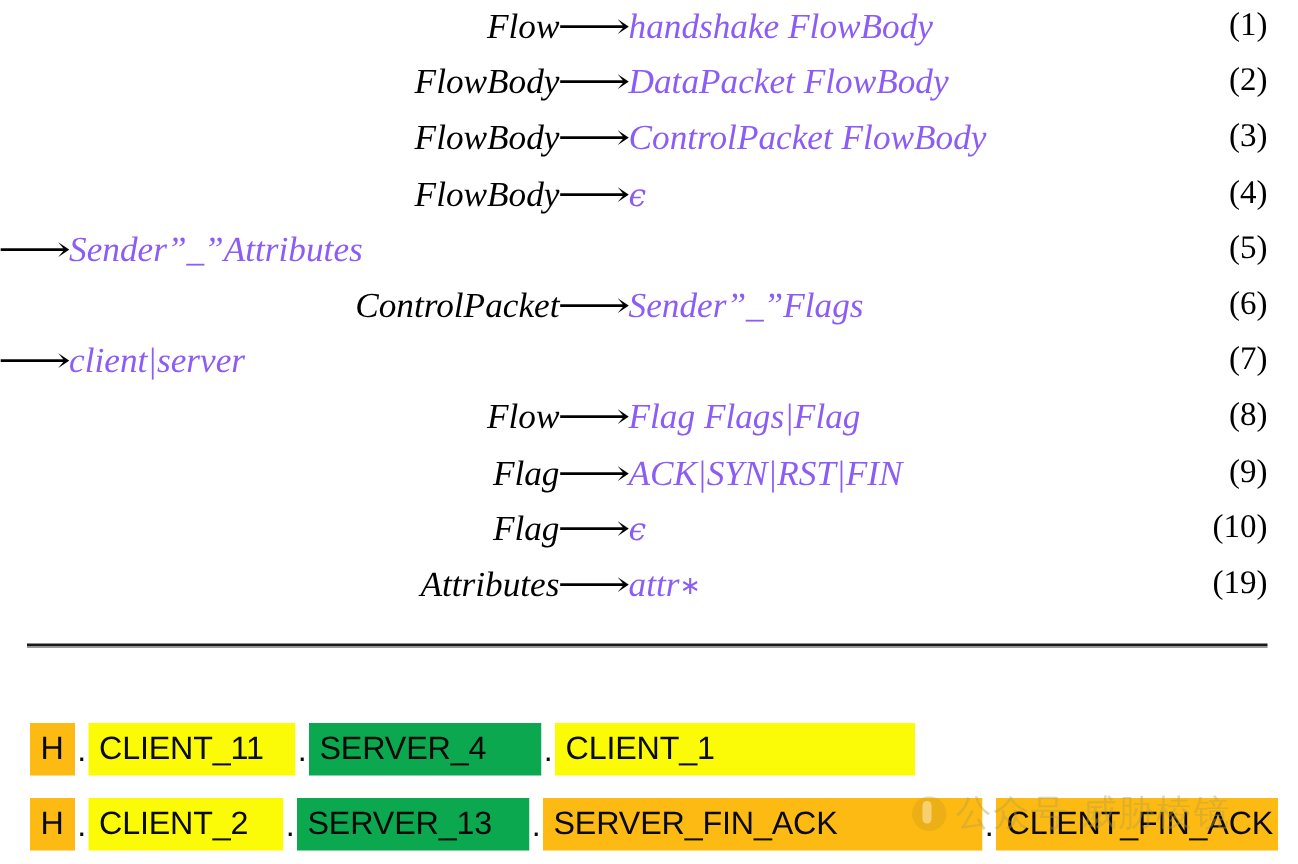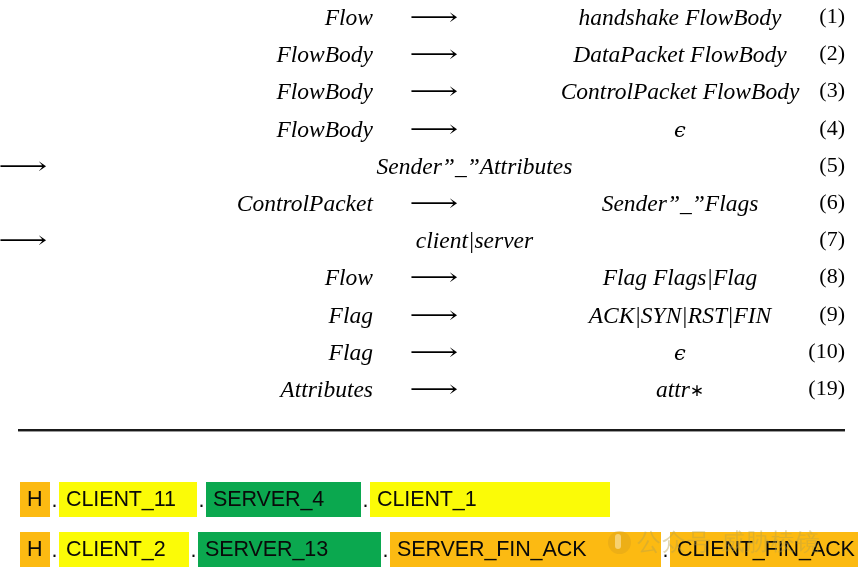--- a/index.html
+++ b/index.html
@@ -22,21 +22,20 @@
     top: 0;
     width: 865px;
     padding-top: 3px;
     box-sizing: border-box;
   }
   .rule {
     display: flex;
     align-items: baseline;
     height: 37.2px;
     width: 100%;
-    gap: 38px;
   }
   .lhs {
     width: 373px;
     text-align: right;
     font-style: italic;
     font-size: 23.5px;
     color: #000;
     white-space: nowrap;
     padding-right: 0;
   }
@@ -48,24 +47,24 @@
     position: relative;
     font-style: normal;
   }
   .arrow .gl {
     display: inline-block;
     transform: scaleX(1.45);
     font-family: "DejaVu Serif", serif;
   }
   .rhs {
     flex: 1;
-    text-align: center;
+    text-align: left;
     font-style: italic;
     font-size: 23.5px;
-    color: #000000;
+    color: #8b5cf6;
     white-space: nowrap;
   }
   .eqno {
     position: absolute;
     right: 20px;
     font-style: normal;
     font-size: 22px;
     color: #000;
   }
   .rule {
@@ -249,23 +248,23 @@
     <span class="dot">.</span>
     <span class="tok green" style="width: 155px;">SERVER_4</span>
     <span class="dot">.</span>
     <span class="tok yellow" style="width: 240px;">CLIENT_1</span>
   </div>
 <div class="seq" id="seq-row-1">
     <span class="tok orange" style="width: 30px;">H</span>
     <span class="dot">.</span>
     <span class="tok yellow" style="width: 130px;">CLIENT_2</span>
     <span class="dot">.</span>
-    <span class="tok green" style="width: 183px;">SERVER_13</span>
-    <span class="dot">.</span>
-    <span class="tok orange" style="width: 271px;">SERVER_FIN_ACK</span>
+    <span class="tok green" style="width: 155px;">SERVER_13</span>
+    <span class="dot">.</span>
+    <span class="tok orange" style="width: 293px;">SERVER_FIN_ACK</span>
     <span class="dot">.</span>
     <span class="tok orange" style="width: 188px;">CLIENT_FIN_ACK</span>
   </div>
 
 <div class="watermark">
   <span class="wm-logo"></span>
   <span class="wm-text">公众号  威胁棱镜</span>
 </div>
 
 </body></html>

